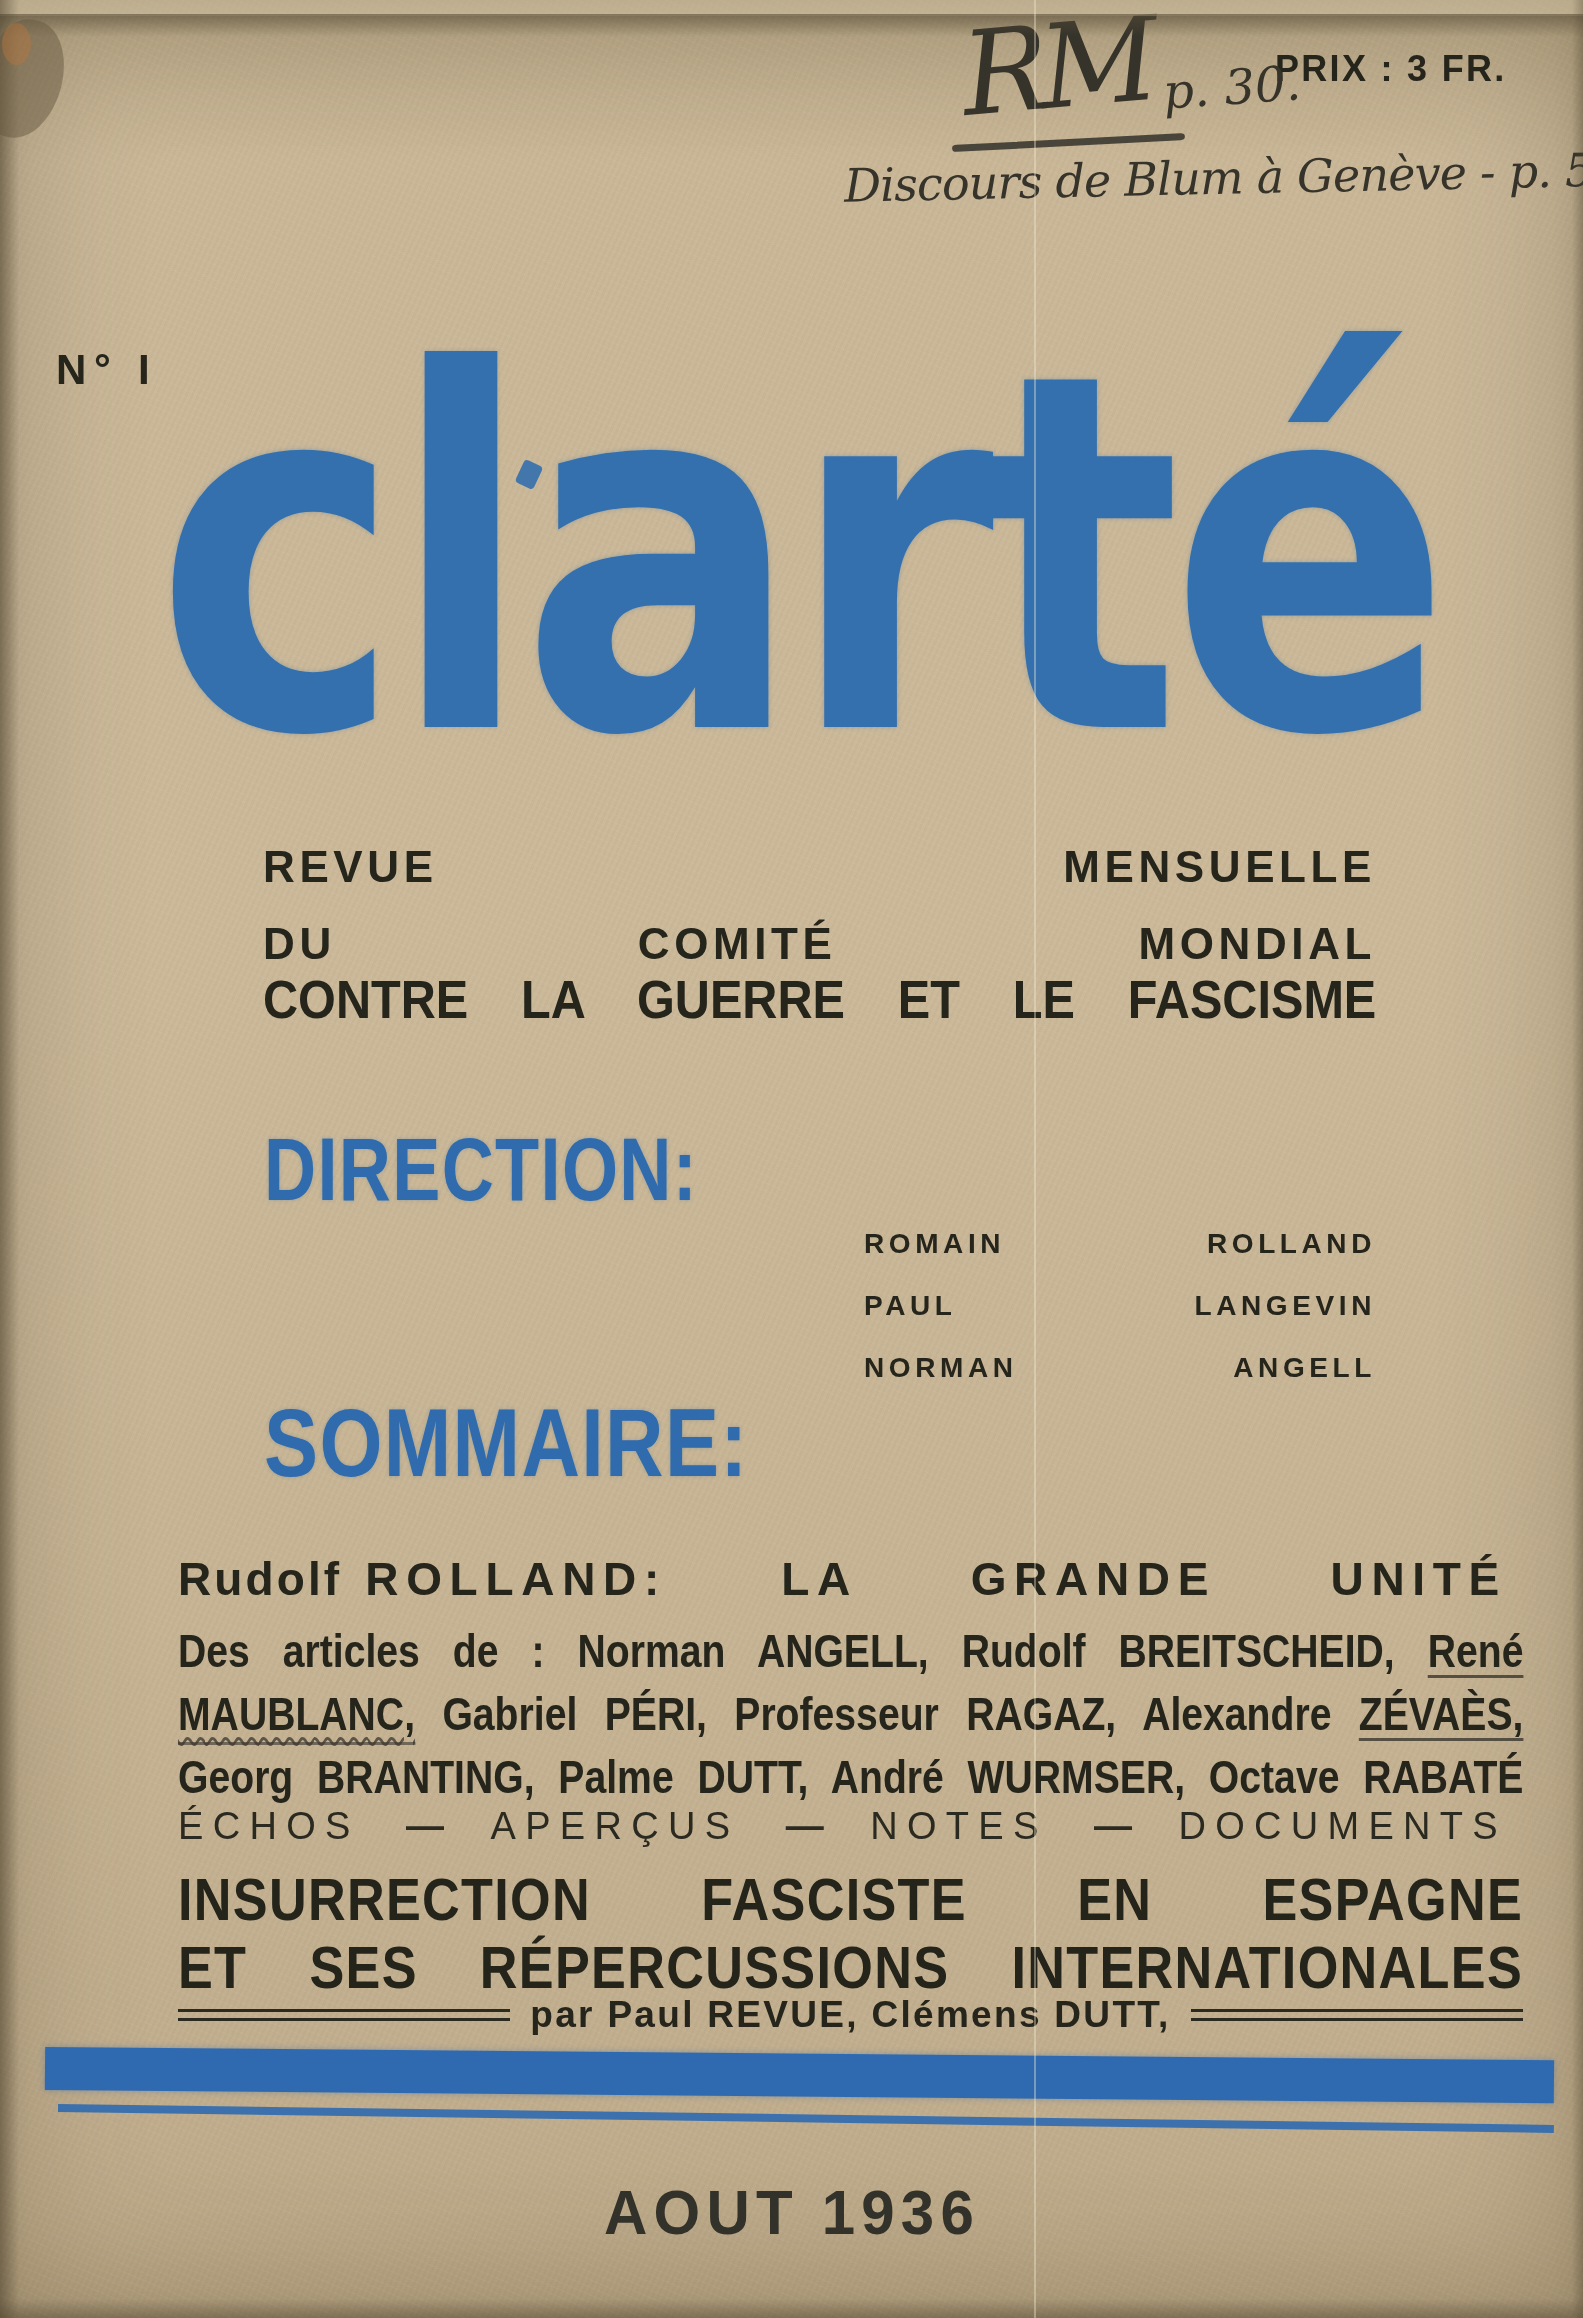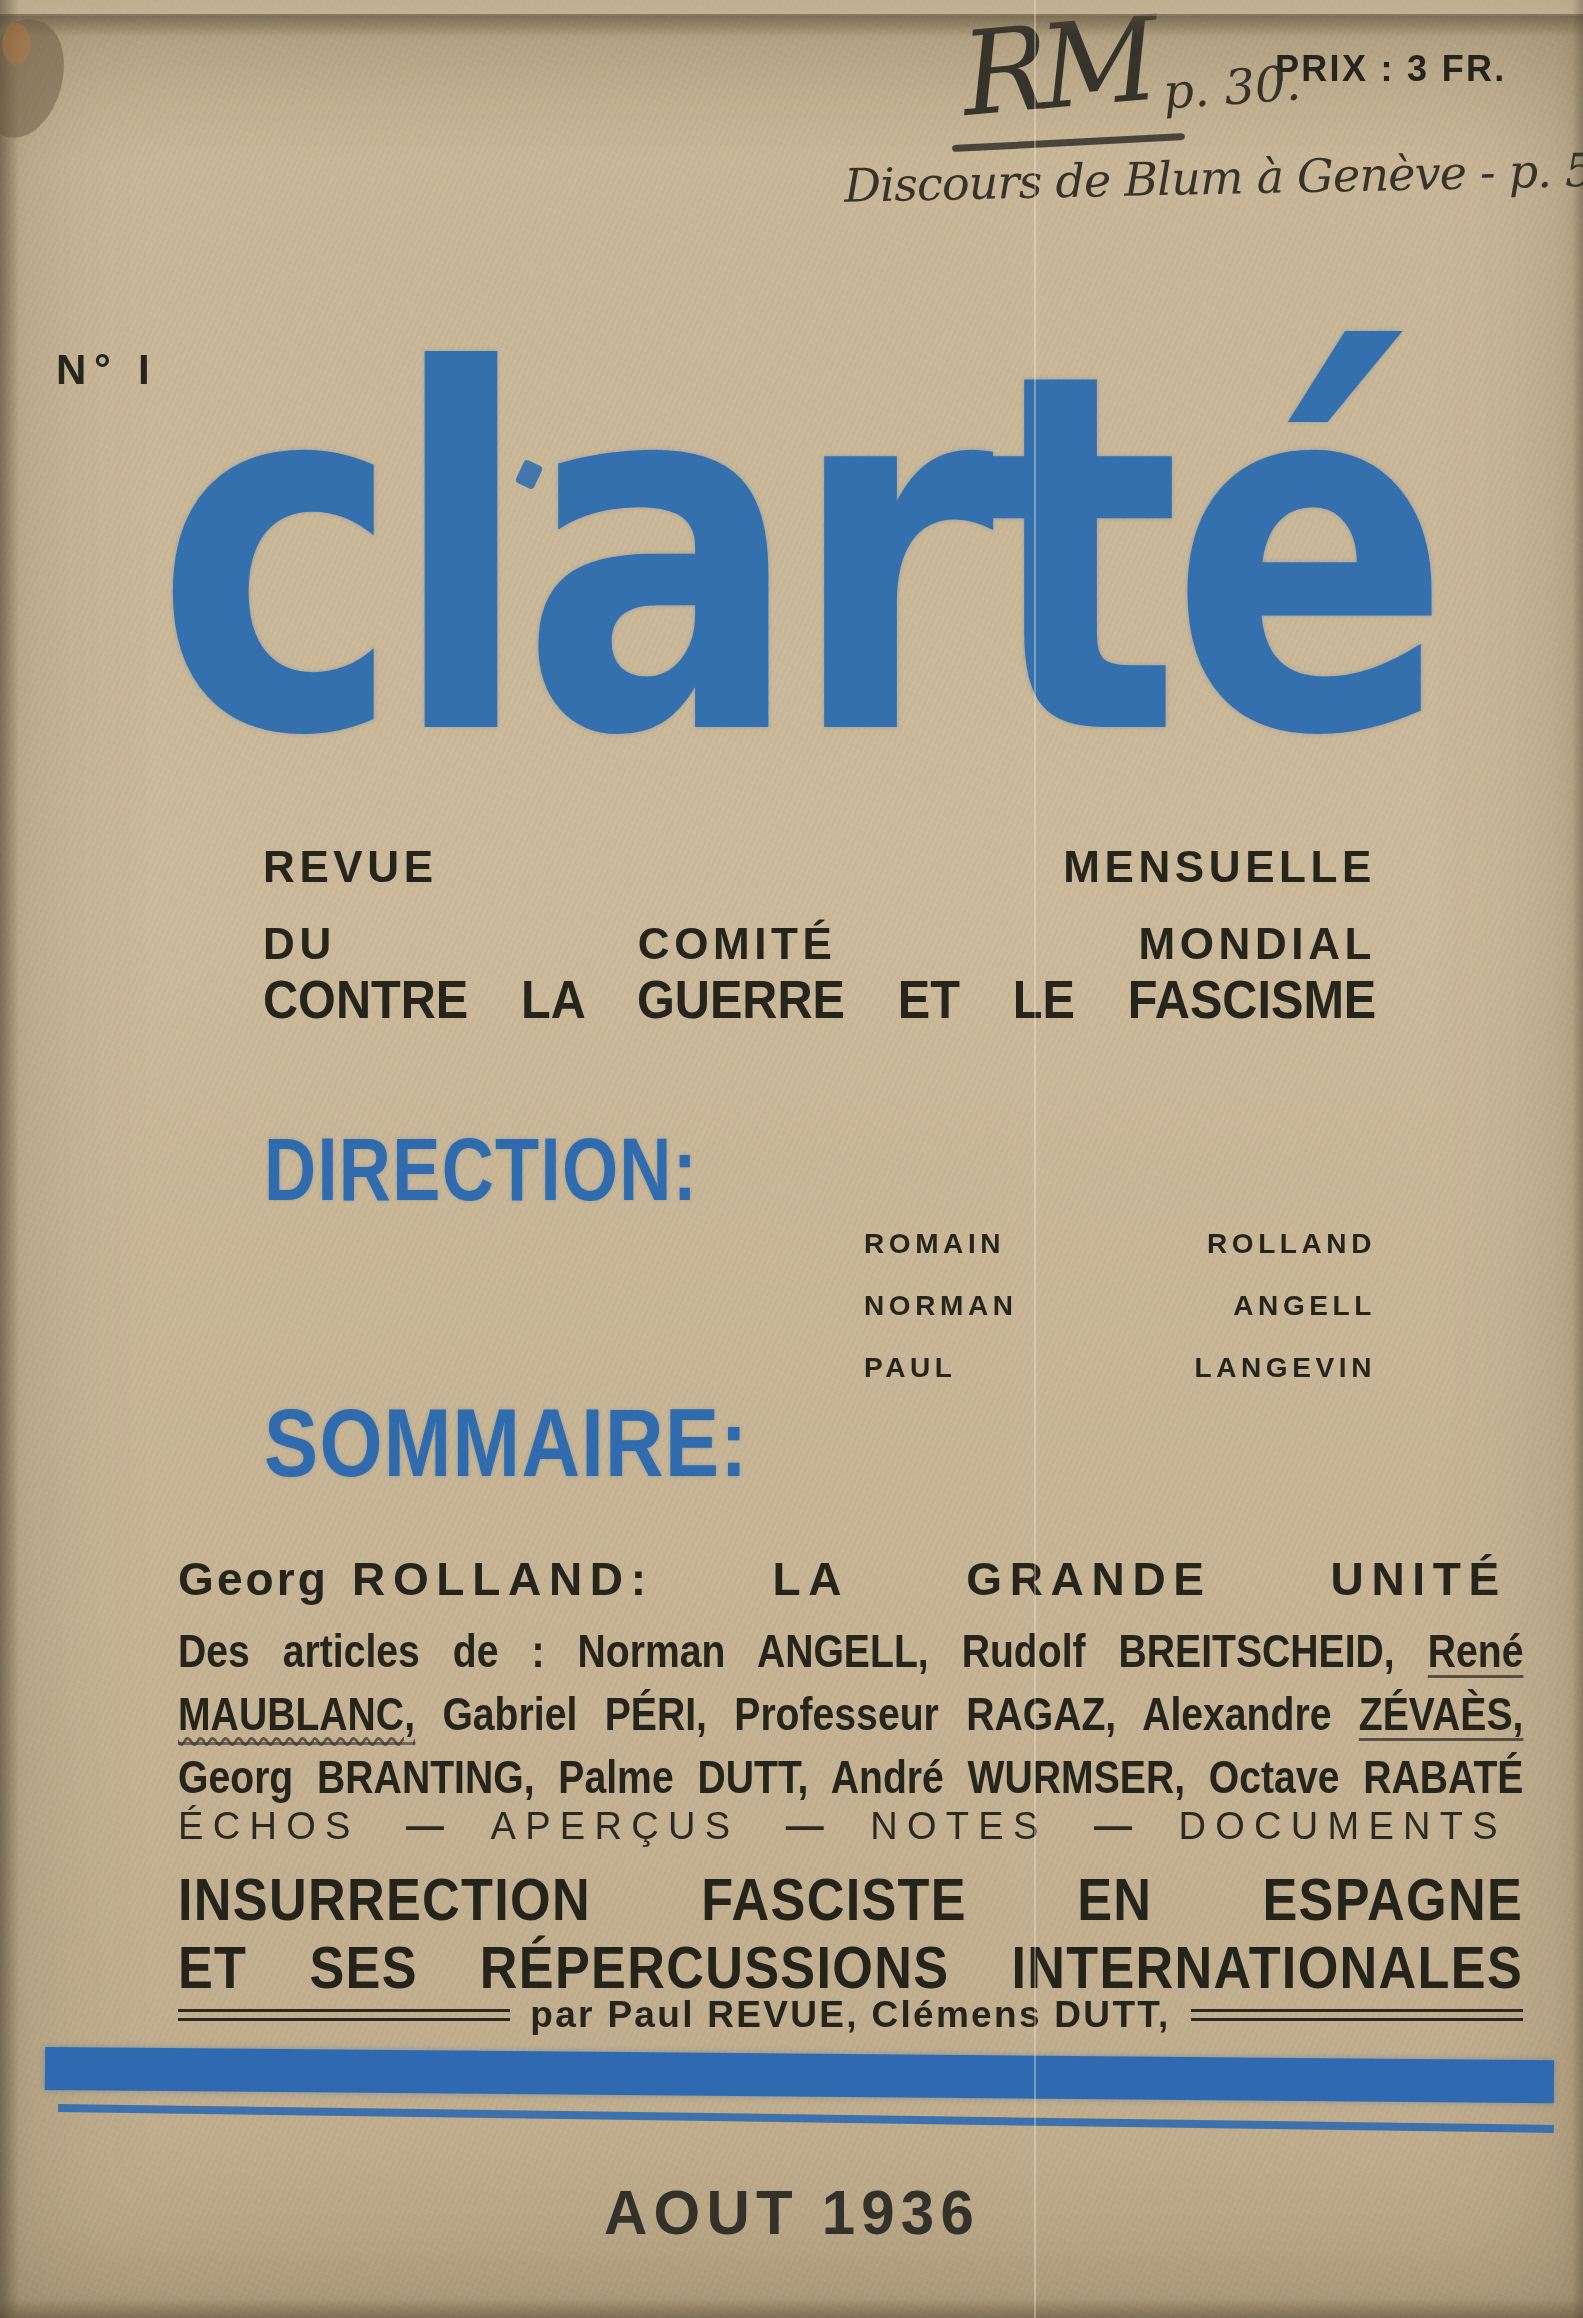--- a/index.html
+++ b/index.html
@@ -133,27 +133,27 @@
     <div class="logo">clarté</div>
     <div class="logo-dot"></div>
 
     <div class="subtitle-line subtitle-1">REVUE MENSUELLE</div>
     <div class="subtitle-line subtitle-2">DU COMITÉ MONDIAL</div>
     <div class="subtitle-line subtitle-3">CONTRE LA GUERRE ET LE FASCISME</div>
 
     <div class="blue-label direction-label">DIRECTION:</div>
     <div class="directors">
       <div class="director">ROMAIN ROLLAND</div>
+      <div class="director">PAUL LANGEVIN</div>
       <div class="director">NORMAN ANGELL</div>
-      <div class="director">PAUL LANGEVIN</div>
     </div>
 
     <div class="blue-label sommaire-label">SOMMAIRE:</div>
 
-    <div class="feature"><span class="feature-author">Georg</span><span class="feature-title">ROLLAND: LA GRANDE UNITÉ</span></div>
+    <div class="feature"><span class="feature-author">Rudolf</span><span class="feature-title">ROLLAND: LA GRANDE UNITÉ</span></div>
 
     <div class="articles">
       <div class="articles-line"><span>Des articles de : Norman ANGELL, Rudolf BREITSCHEID, </span><span class="pencil-u">René</span></div>
       <div class="articles-line"><span class="pencil-uu">MAUBLANC,</span><span> Gabriel PÉRI, Professeur RAGAZ, Alexandre </span><span class="pencil-u">ZÉVAÈS,</span></div>
       <div class="articles-line"><span>Georg BRANTING, Palme DUTT, André WURMSER, Octave RABATÉ</span></div>
     </div>
 
     <div class="sections">
       <span class="section-item">ÉCHOS</span>
       <span class="section-sep">—</span>

